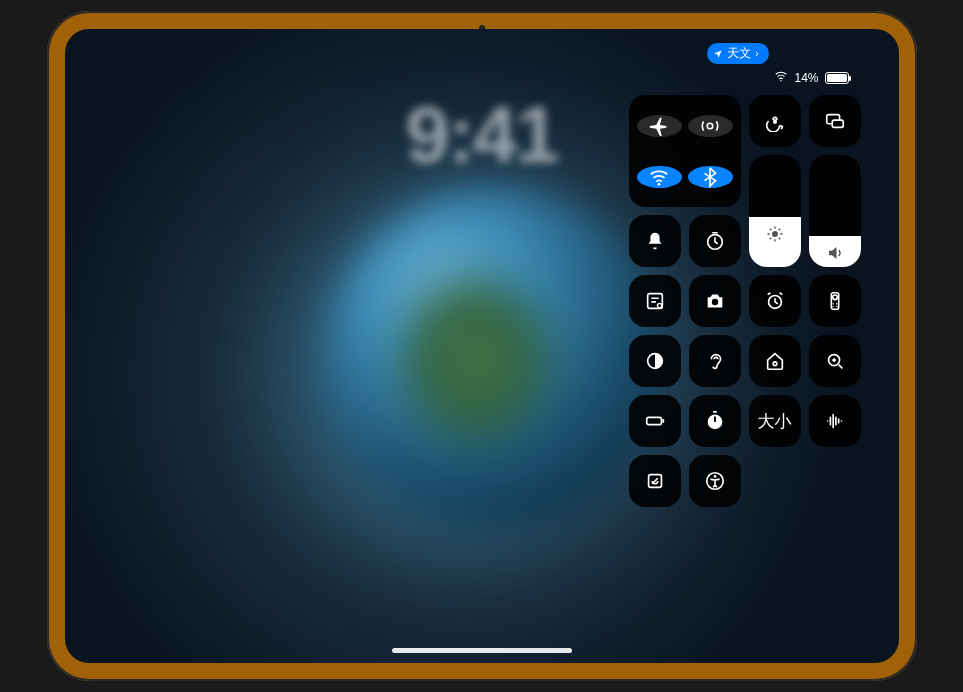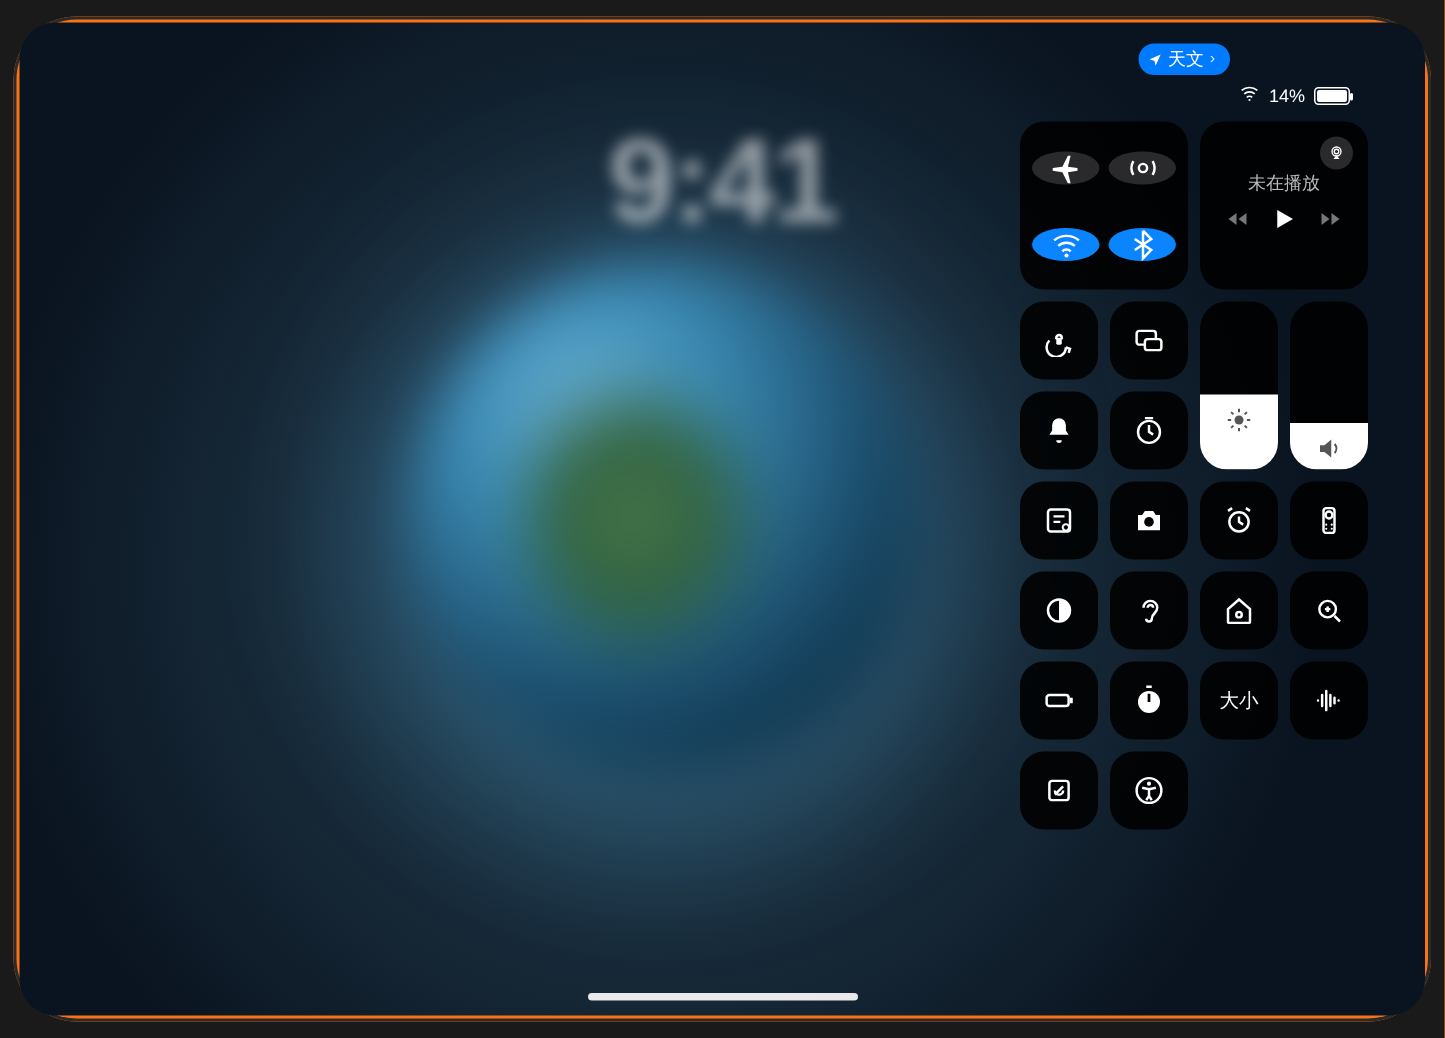--- a/index.html
+++ b/index.html
@@ -7,25 +7,25 @@
     width: 963px;
     height: 692px;
     background: #1a1a1a;
     display: flex;
     justify-content: center;
     align-items: center;
     font-family: -apple-system, "Helvetica Neue", sans-serif;
     overflow: hidden;
   }
   .device-frame {
-    width: 945px;
+    width: 870px;
     height: 670px;
-    background: #f97316;
+    background: #a16207;
     border-radius: 42px;
-    padding: 4px;
+    padding: 18px;
     position: relative;
     box-shadow: inset 0 0 0 2px #2a2a2a;
   }
   .screen {
     width: 100%;
     height: 100%;
     border-radius: 24px;
     background: radial-gradient(circle at 45% 55%, #3a6b8a 0%, #264a5e 20%, #182b3a 40%, #0a1420 70%);
     position: relative;
     overflow: hidden;
@@ -157,21 +157,21 @@
   .airplay-corner { position:absolute; top:10px; right:10px; width:22px; height:22px; border-radius:50%; background:#2a2a2c; display:flex;align-items:center;justify-content:center;}
   .slider { grid-row: span 2; border-radius:18px; overflow:hidden; flex-direction:column; justify-content:flex-end; }
   .slider-fill { width:100%; background:#fff; display:flex; align-items:flex-start; justify-content:center; padding-top:8px;}
   .focus { grid-column: span 2; justify-content:flex-start; padding:0 12px; gap:10px;}
   .focus .pill {
     width:28px; height:28px; border-radius:50%; background:#2a2a2c;
     display:flex;align-items:center;justify-content:center;
   }
   .focus-text { font-size:13px; }
   .icon { width:22px; height:22px; display:flex; align-items:center; justify-content:center;}
-  .txt-btn { font-size:13px; font-weight:500;}
+  .txt-btn { font-size:17px; font-weight:500;}
   svg { stroke:#fff; fill:none; stroke-width:1.8; }
   .filled svg { fill:#fff; stroke:none;}
 </style>
 </head>
 <body>
 
 <div class="device-frame">
   <div class="camera"></div>
   <div class="screen">
     <div class="earth"></div>
@@ -226,41 +226,20 @@
         </div>
         <div class="sub on">
           <span class="icon">
               <svg viewBox="0 0 24 24">
                 <path d="M12 2v20l6-6-12-8m0 8l12-8-6-6" stroke="#fff"></path>
               </svg>
             </span>
         </div>
       </div>
 
-      <div class="tile media">
-        <div class="airplay-corner">
-          <svg width="12" height="12" viewBox="0 0 24 24">
-              <circle cx="12" cy="10" r="6"></circle>
-              <circle cx="12" cy="10" r="3"></circle>
-              <path d="M8 20l4-5 4 5z" fill="#fff" stroke="none"></path>
-            </svg>
-        </div>
-        <div class="media-title">未在播放</div>
-        <div class="media-controls">
-          <span><svg width="16" height="16" viewBox="0 0 24 24">
-                <path d="M11 6v12L3 12zM21 6v12l-8-6z" fill="#777" stroke="none"></path>
-              </svg></span>
-          <span class="play"><svg width="18" height="18" viewBox="0 0 24 24">
-                <path d="M6 4l14 8-14 8z" fill="#fff" stroke="none"></path>
-              </svg></span>
-          <span><svg width="16" height="16" viewBox="0 0 24 24">
-                <path d="M3 6v12l8-6zM13 6v12l8-6z" fill="#777" stroke="none"></path>
-              </svg></span>
-        </div>
-      </div>
 
       <div class="tile">
         <span class="icon">
             <svg viewBox="0 0 24 24">
               <path d="M5 12a7 7 0 1012 5"></path>
               <path d="M17 17l3 1-1 3"></path>
               <rect x="10" y="10" width="4" height="5" rx="1" fill="#fff" stroke="none"></rect>
               <path d="M10 11v-1a2 2 0 014 0v1"></path>
             </svg>
           </span>

